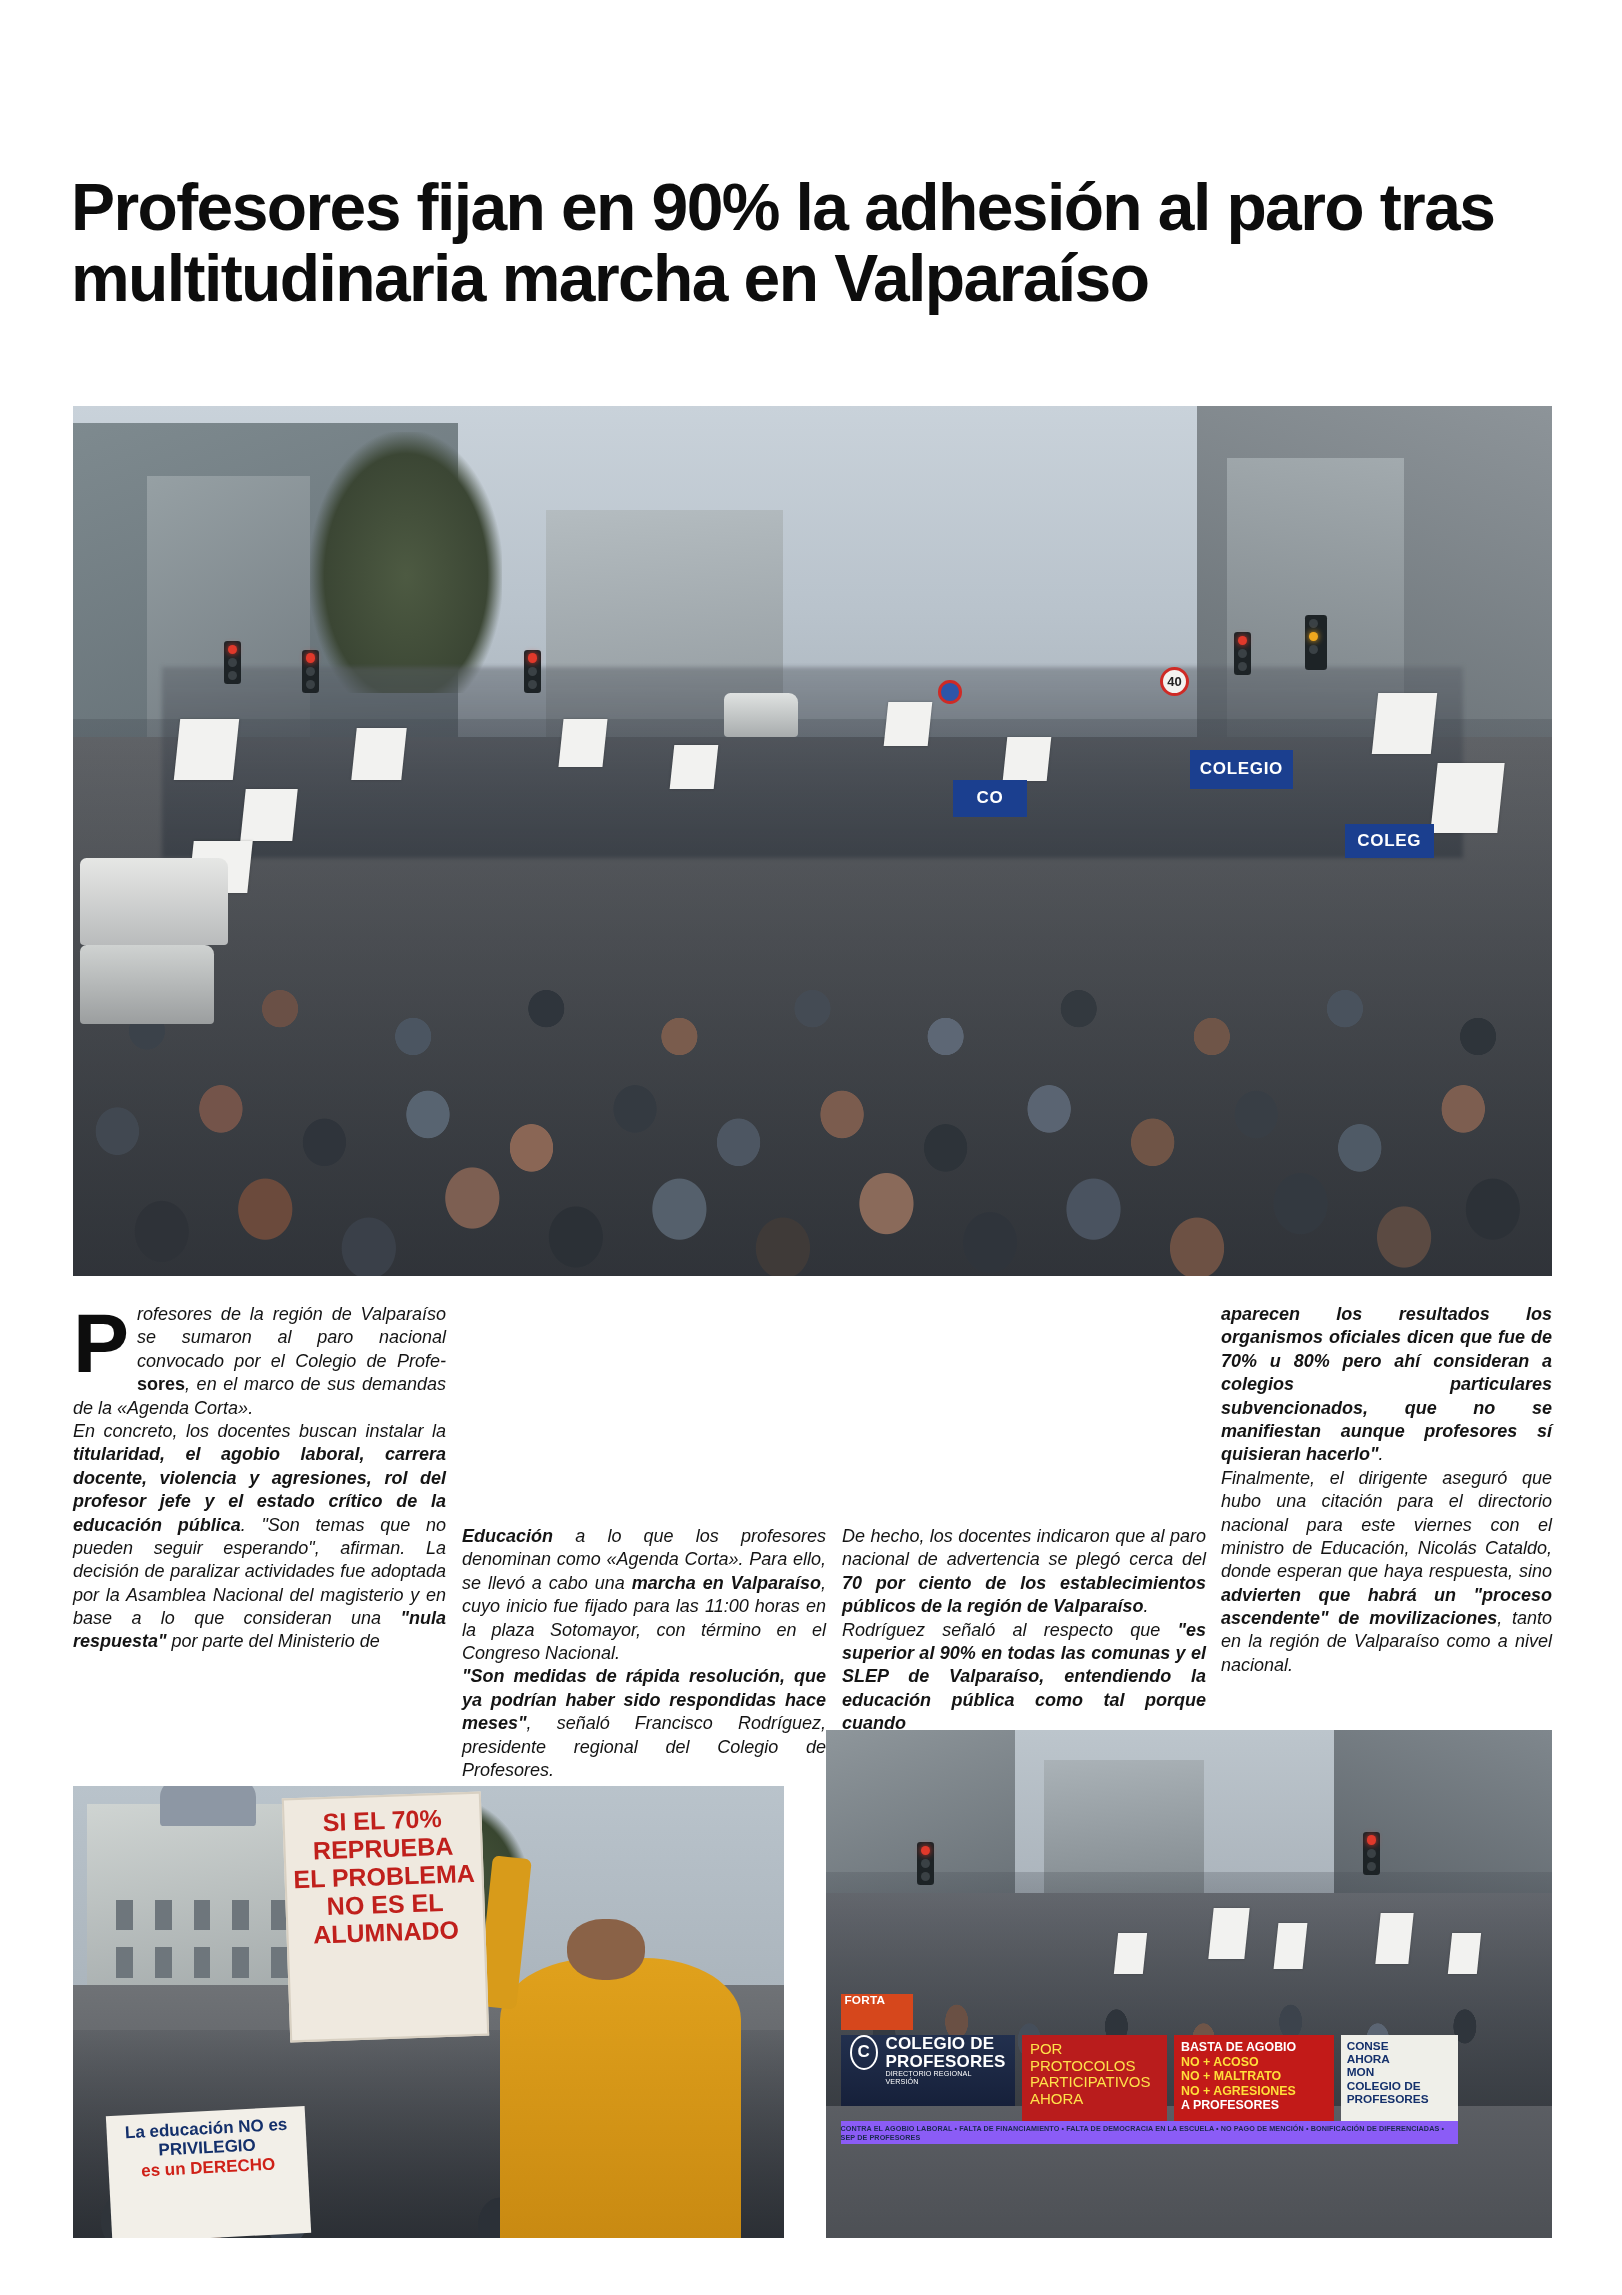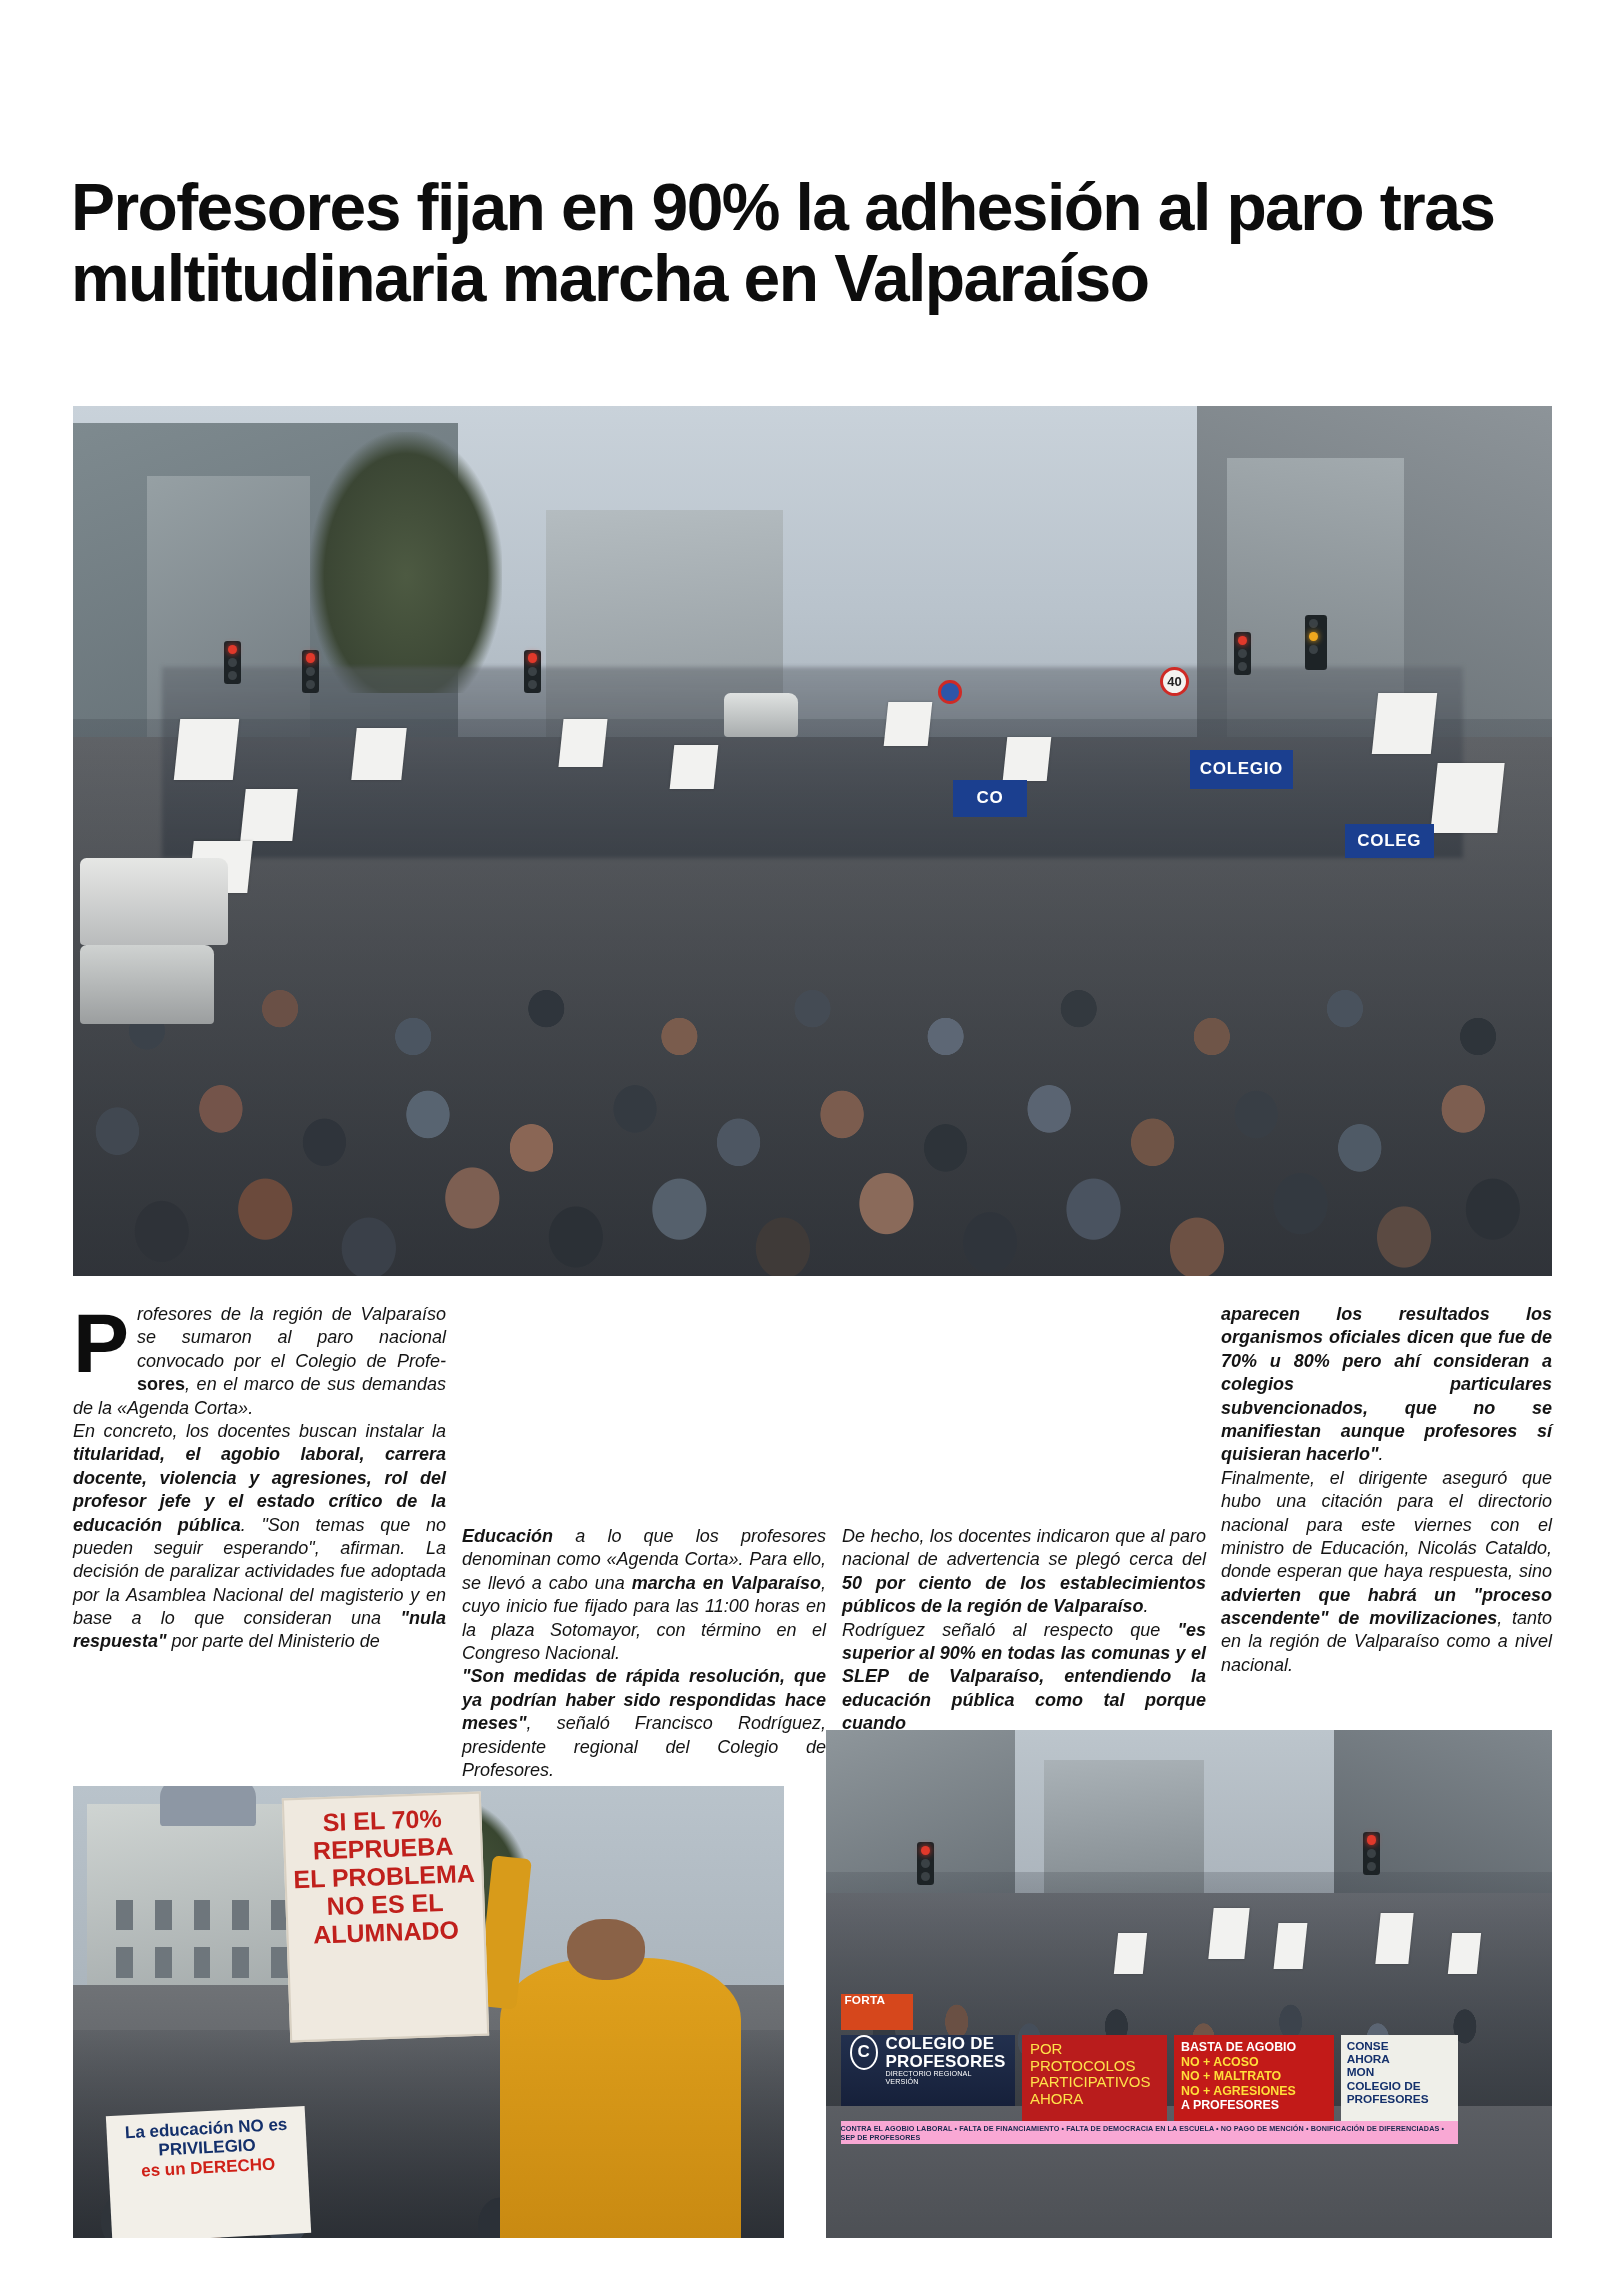--- a/index.html
+++ b/index.html
@@ -448,21 +448,21 @@
     background:#efefe9;
     color:#14306b;
     font-weight:bold;
     font-size: 11.8px;
     line-height:1.12;
     padding: 5.2px 5.2px;
     box-sizing:border-box;
   }
   .banner-strip {
     position:absolute;
-    background:#f9a8d4;
+    background:#8b5cf6;
     color:#1b2a50;
     font-size:7.2px;
     font-weight:bold;
     display:flex; align-items:center; justify-content:center;
     letter-spacing:0.1px;
   }
 </style>
 </head>
 <body>
 
@@ -547,21 +547,21 @@
     <p>
       <b><i>Educación</i></b><i> a lo que los profesores denominan como «Agenda Corta». Para ello, se llevó a cabo una </i><b><i>marcha en Valparaíso</i></b><i>, cuyo inicio fue fijado para las 11:00 horas en la plaza Sotomayor, con término en el Congreso Nacional.</i>
     </p>
     <p>
       <b><i>"Son medidas de rápida resolución, que ya podrían haber sido respondidas hace meses"</i></b><i>, señaló Francisco Rodríguez, presidente regional del Colegio de Profesores.</i>
     </p>
   </div>
 
   <div class="col" id="col3">
     <p>
-      <i>De hecho, los docentes indicaron que al paro nacional de advertencia se plegó cerca del </i><b><i>50 por ciento de los establecimientos públicos de la región de Valparaíso</i></b><i>.</i>
+      <i>De hecho, los docentes indicaron que al paro nacional de advertencia se plegó cerca del </i><b><i>70 por ciento de los establecimientos públicos de la región de Valparaíso</i></b><i>.</i>
     </p>
     <p>
       <i>Rodríguez señaló al respecto que </i><b><i>"es superior al 90% en todas las comunas y el SLEP de Valparaíso, entendiendo la educación pública como tal porque cuando</i></b>
     </p>
   </div>
 
   <div class="col" id="col4">
     <p>
       <b><i>aparecen los resultados los organismos oficiales dicen que fue de 70% u 80% pero ahí consideran a colegios particulares subvencionados, que no se manifiestan aunque profesores sí quisieran hacerlo"</i></b><i>.</i>
     </p>

